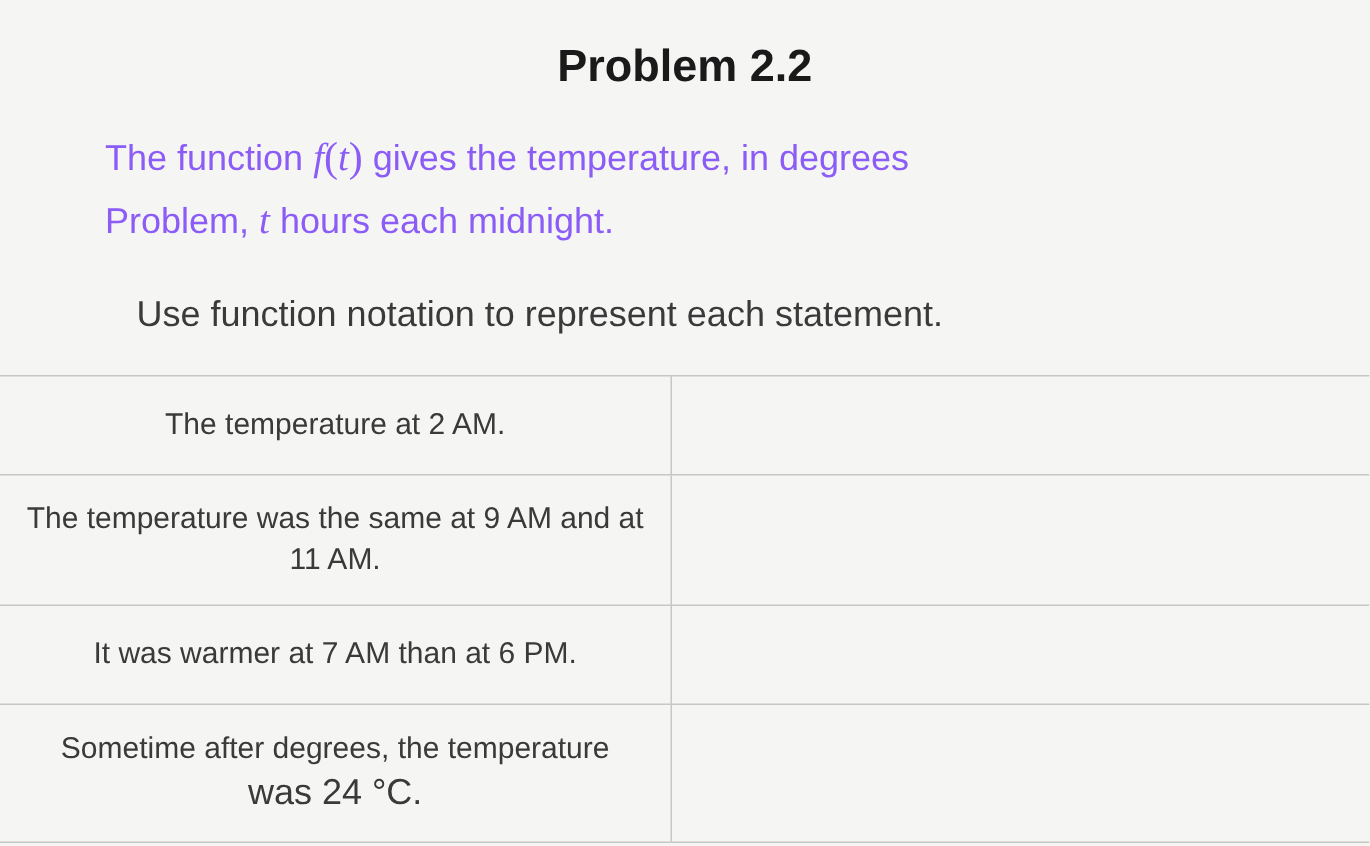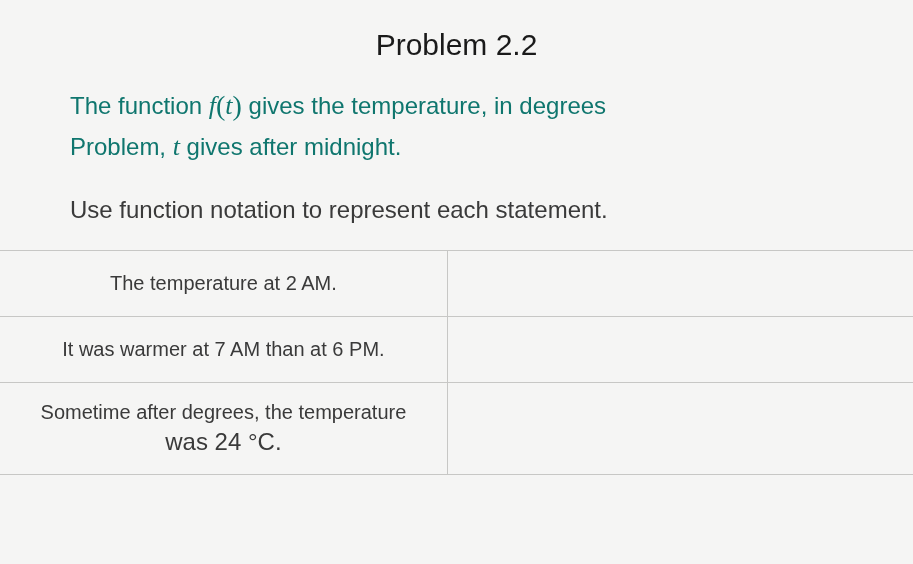--- a/index.html
+++ b/index.html
@@ -14,48 +14,49 @@
       height: 564px;
       overflow: hidden;
       color: #2a2a2a;
     }
     .container {
       padding: 28px 0 0 0;
     }
     .title {
       text-align: center;
       font-size: 30px;
-      font-weight: 400;
+      font-weight: 700;
       margin-bottom: 22px;
       color: #1a1a1a;
     }
     .intro {
       font-size: 24px;
       line-height: 1.55;
-      color: #0f766e;
+      color: #8b5cf6;
       padding: 0 59px 0 70px;
       font-weight: 300;
     }
     .intro .math {
       font-family: "Times New Roman", Georgia, serif;
       font-style: italic;
       font-size: 26px;
     }
     .intro .math .paren {
       font-style: normal;
       font-size: 28px;
       vertical-align: -1px;
     }
     .instruction {
       font-size: 24px;
       color: #3a3a3a;
       padding: 0 60px 0 70px;
       margin-top: 28px;
       margin-bottom: 26px;
       font-weight: 300;
+      margin-left: 21px;
     }
     table.answers {
       width: 100%;
       border-collapse: collapse;
       font-size: 20px;
       font-weight: 300;
       color: #3a3a3a;
     }
     table.answers td {
       border: 1px solid #c7c7c5;
@@ -79,29 +80,35 @@
     }
   </style>
 </head>
 <body>
 
 <div class="container">
   <h1 class="title">Problem 2.2</h1>
 
   <p class="intro">
     <span>The function </span><span class="math"><span>f</span><span class="paren">(</span><span>t</span><span class="paren">)</span></span><span> gives the temperature, in degrees</span><br>
-    <span>Problem, </span><span class="math">t</span><span> gives after midnight.</span>
+    <span>Problem, </span><span class="math">t</span><span> hours each midnight.</span>
   </p>
 
   <p class="instruction">Use function notation to represent each statement.</p>
 
   <table class="answers">
     <tbody>
         <tr>
       <td class="prompt">The temperature at 2 AM.</td>
+      <td class="answer"></td>
+    </tr>
+    <tr>
+      <td class="prompt">
+        <div class="stackwrap">The temperature was the same at 9 AM and at 11 AM.</div>
+      </td>
       <td class="answer"></td>
     </tr>
     <tr>
       <td class="prompt">It was warmer at 7 AM than at 6 PM.</td>
       <td class="answer"></td>
     </tr>
     <tr>
       <td class="prompt">
         <div class="stackwrap">Sometime after degrees, the temperature</div>
         <div class="stackwrap deg">was 24 °C.</div>

